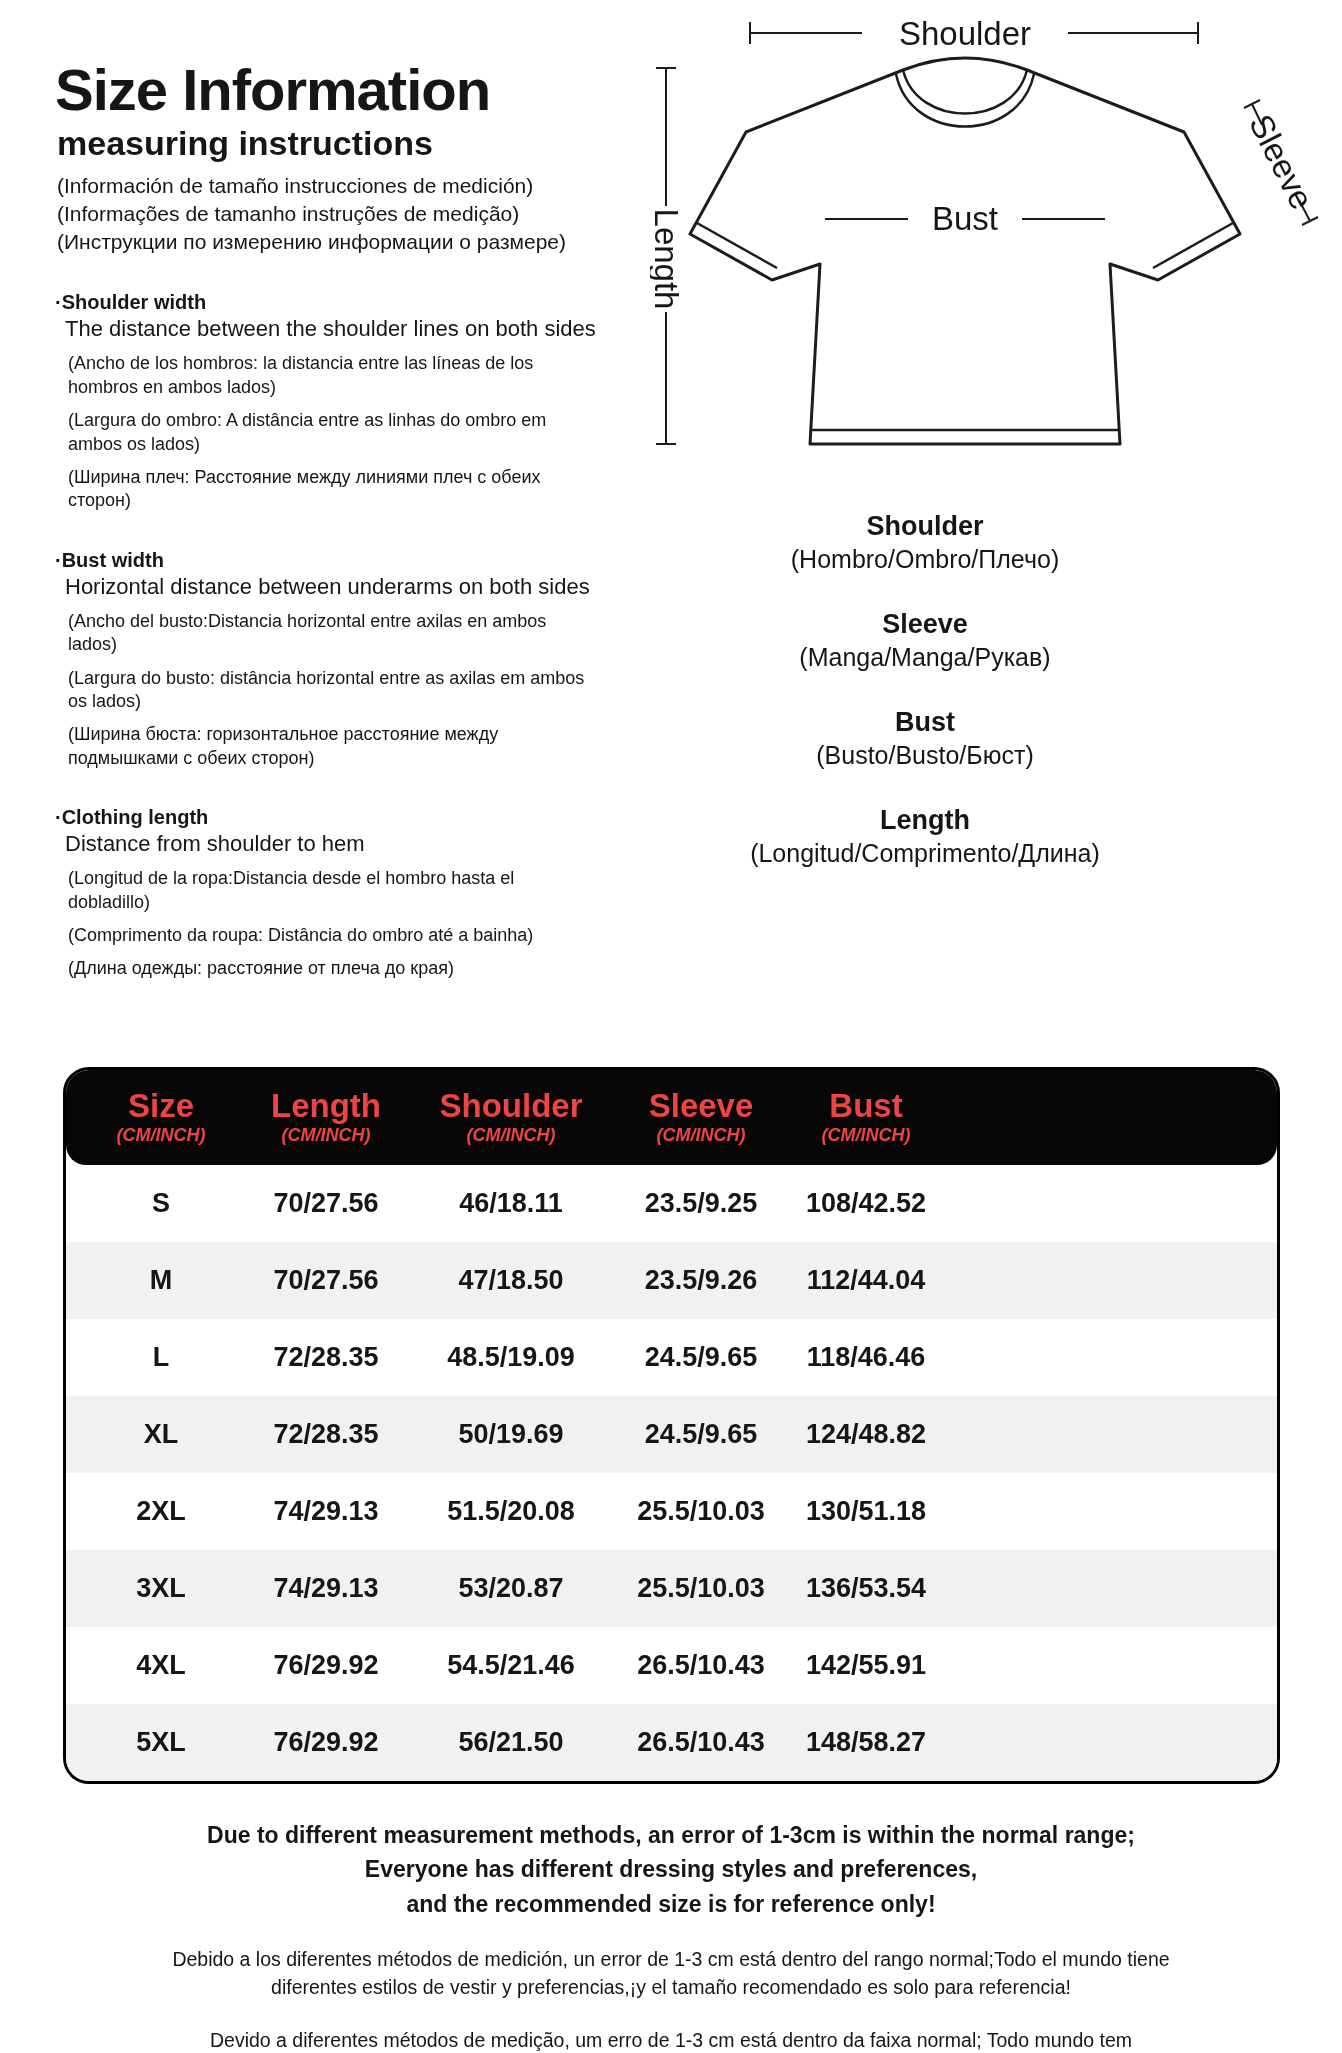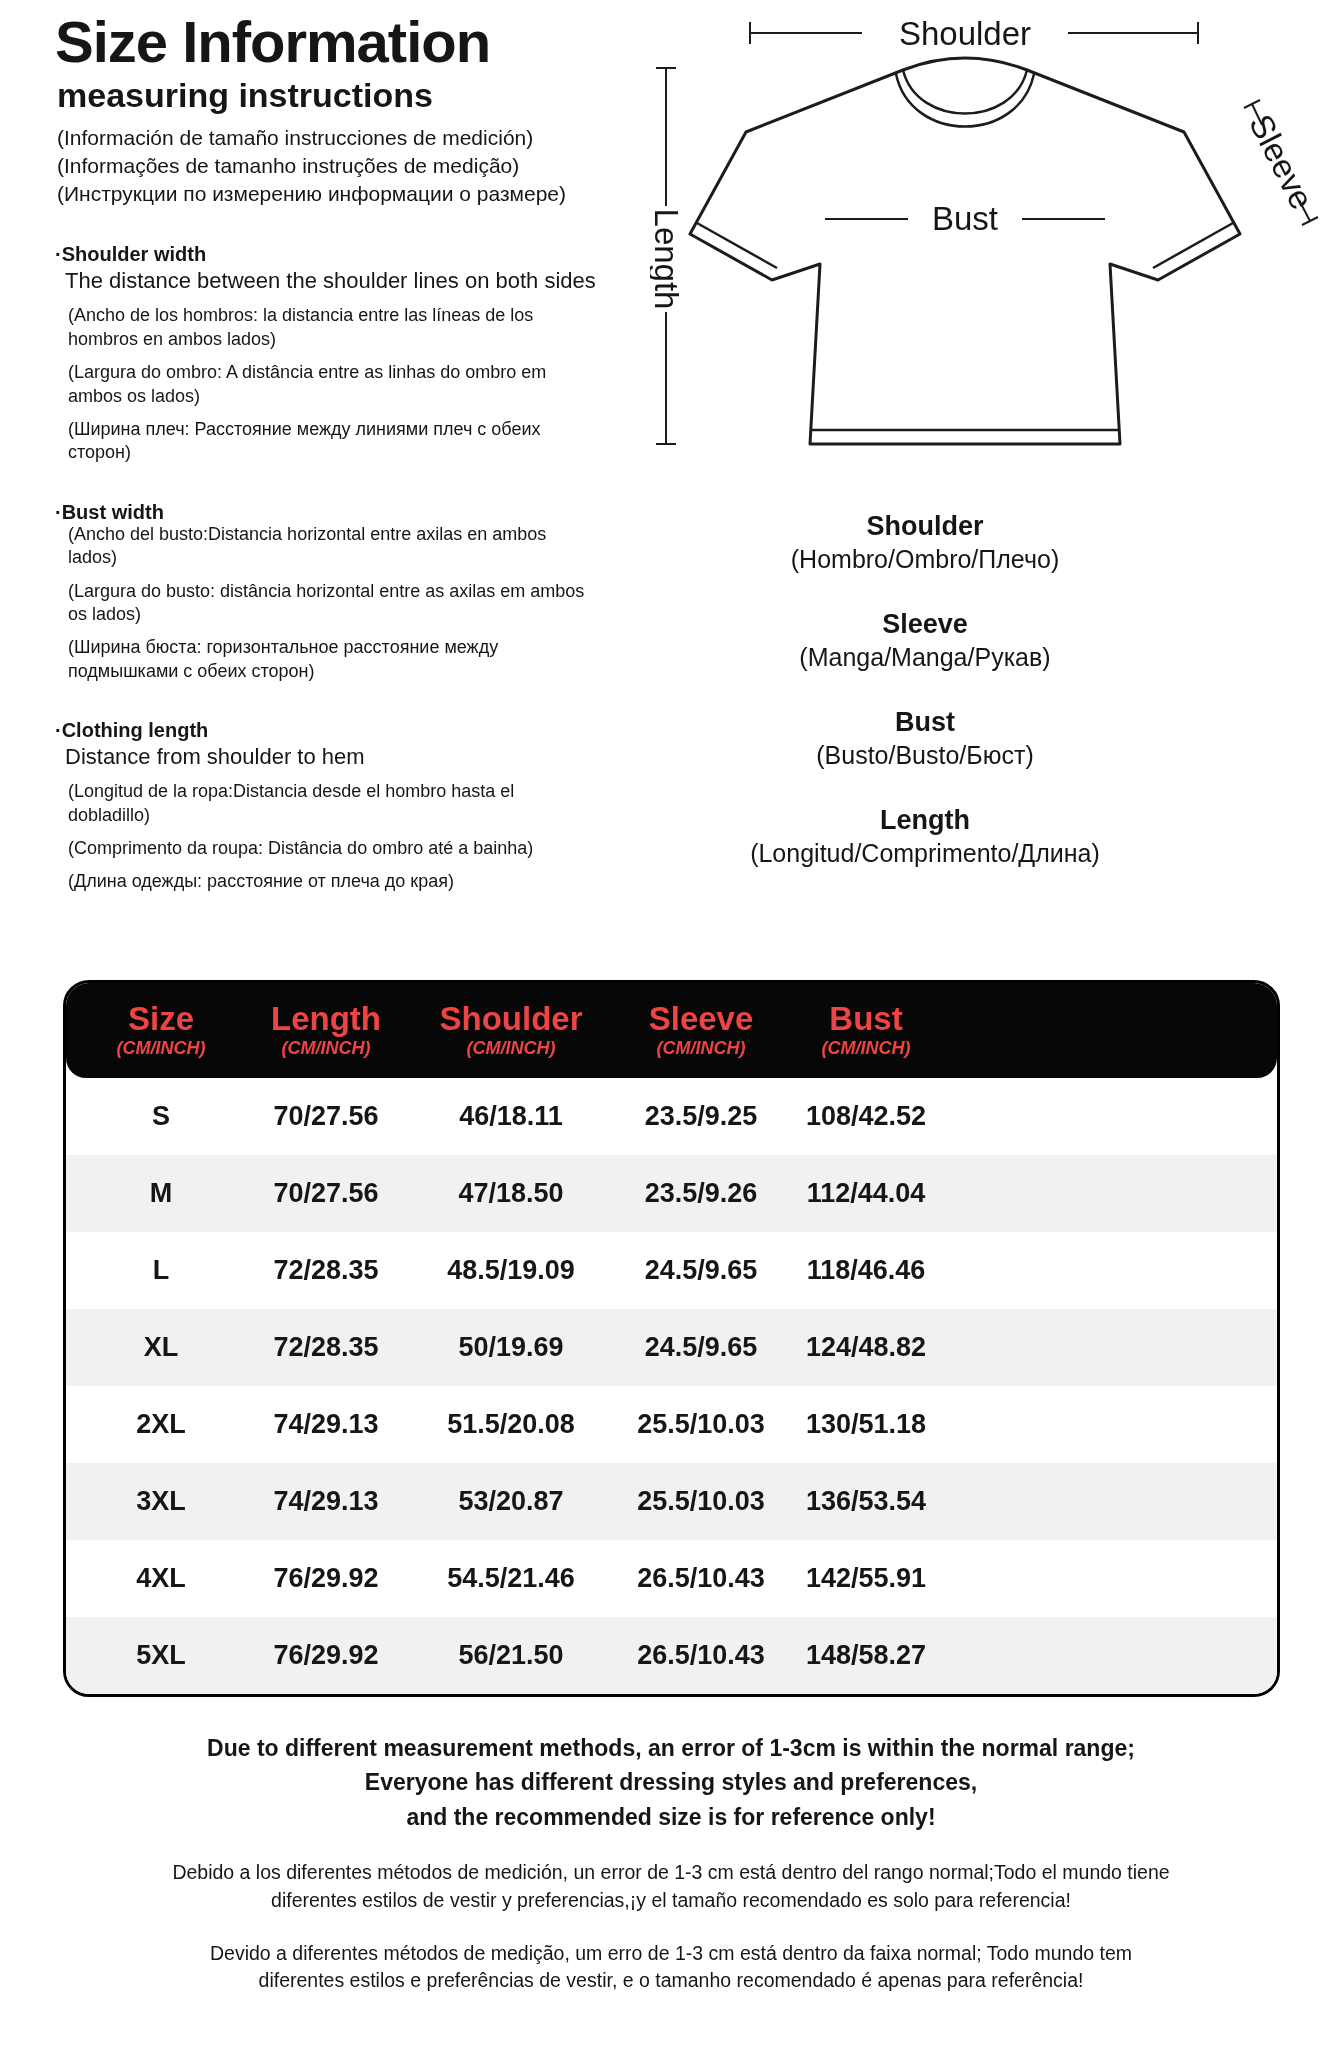--- a/index.html
+++ b/index.html
@@ -6,21 +6,21 @@
   html, body { margin: 0; padding: 0; }
   body {
     width: 1342px;
     background: #ffffff;
     color: #161616;
     font-family: "Liberation Sans", sans-serif;
   }
 
   
   .top { display: flex; padding: 12px 0 0 55px; }
-  .left-col { width: 595px; flex: none; }
+  .left-col { width: 595px; flex: none; margin-top: 48px; }
   .right-col { flex: 1; padding-top: 4px; }
 
   .page-title { font-size: 58px; font-weight: bold; margin: 0; letter-spacing: -1px; line-height: 1.05; }
   .page-subtitle { font-size: 34px; font-weight: bold; margin: 4px 0 10px 2px; line-height: 1.1; }
   .sub-trans { font-size: 21px; line-height: 1.32; margin-left: 2px; }
 
   .section { margin-top: 36px; }
   .sec-heading { font-size: 20px; font-weight: bold; line-height: 1.1; }
   .sec-desc { font-size: 22px; margin: 3px 0 10px 10px; }
   .sec-trans { font-size: 18px; line-height: 1.3; margin: 0 0 10px 13px; max-width: 532px; }
@@ -88,20 +88,21 @@
     <div class="section">
       <div class="sec-heading">·Shoulder width</div>
       <div class="sec-desc">The distance between the shoulder lines on both sides</div>
       <div class="sec-trans">(Ancho de los hombros: la distancia entre las líneas de los hombros en ambos lados)</div>
       <div class="sec-trans">(Largura do ombro: A distância entre as linhas do ombro em ambos os lados)</div>
       <div class="sec-trans">(Ширина плеч: Расстояние между линиями плеч с обеих сторон)</div>
     </div>
 
     <div class="section">
       <div class="sec-heading">·Bust width</div>
+      <div class="sec-desc">Horizontal distance between underarms on both sides</div>
       <div class="sec-trans">(Ancho del busto:Distancia horizontal entre axilas en ambos lados)</div>
       <div class="sec-trans">(Largura do busto: distância horizontal entre as axilas em ambos os lados)</div>
       <div class="sec-trans">(Ширина бюста: горизонтальное расстояние между подмышками с обеих сторон)</div>
     </div>
 
     <div class="section">
       <div class="sec-heading">·Clothing length</div>
       <div class="sec-desc">Distance from shoulder to hem</div>
       <div class="sec-trans">(Longitud de la ropa:Distancia desde el hombro hasta el dobladillo)</div>
       <div class="sec-trans">(Comprimento da roupa: Distância do ombro até a bainha)</div>

